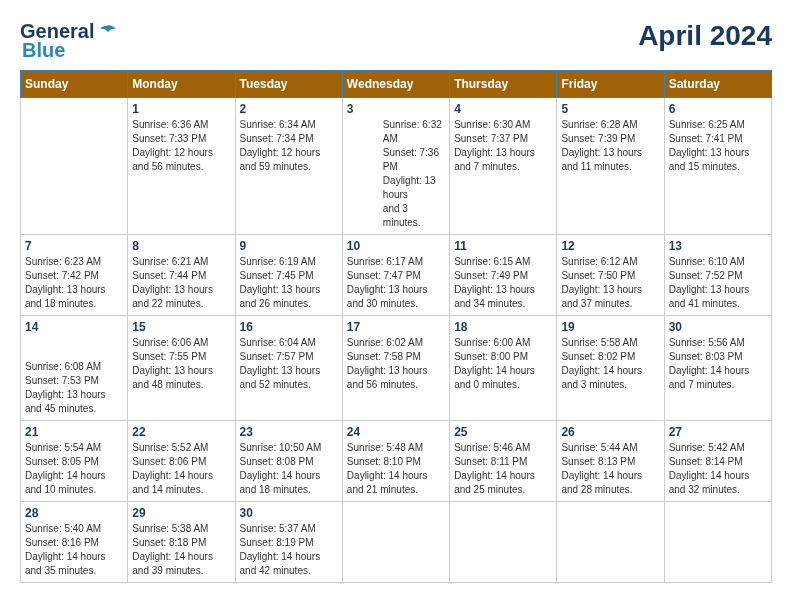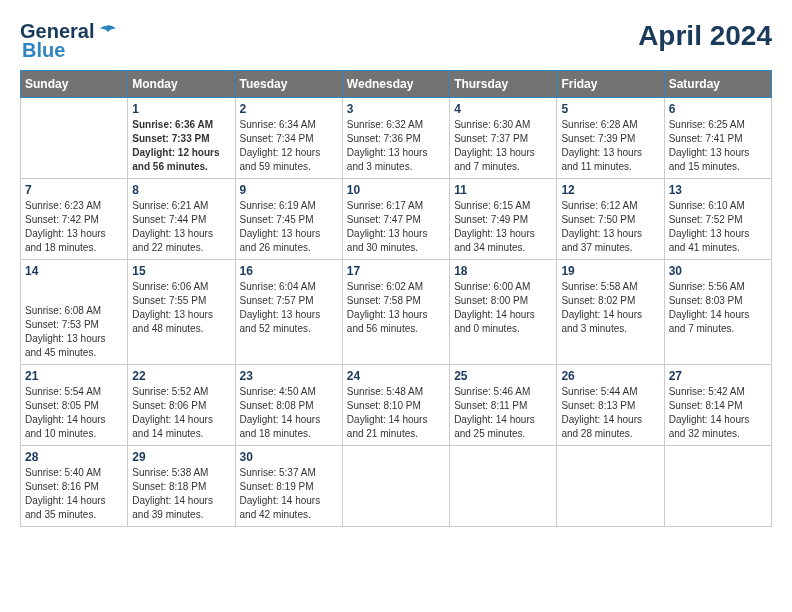--- a/index.html
+++ b/index.html
@@ -32,21 +32,21 @@
     .location {
       font-size: 14px;
       color: #555;
     }
     .calendar {
       width: 100%;
       border-collapse: collapse;
       font-size: 11px;
     }
     .calendar th {
-      background: #737373;
+      background: #a16207;
       color: #fff;
       padding: 6px 4px;
       text-align: left;
       font-size: 12px;
       font-weight: bold;
       border: 1px solid #2e86c1;
     }
     .calendar td {
       border: 1px solid #ccc;
       vertical-align: top;
@@ -101,35 +101,35 @@
         <th>Thursday</th>
         <th>Friday</th>
         <th>Saturday</th>
       </tr>
   </thead>
   <tbody id="calendar-body">
   <tr>
         <td class="empty-cell"></td>
         <td>
           <div class="day-number">1</div>
-          <div class="day-info" style="white-space: pre-line; font-weight: bold;">Sunrise: 6:36 AM
+          <div class="day-info" style="white-space: pre-line;">Sunrise: 6:36 AM
 Sunset: 7:33 PM
 Daylight: 12 hours
 and 56 minutes.</div>
         </td>
         <td>
           <div class="day-number">2</div>
           <div class="day-info" style="white-space: pre-line;">Sunrise: 6:34 AM
 Sunset: 7:34 PM
 Daylight: 12 hours
 and 59 minutes.</div>
         </td>
         <td>
           <div class="day-number">3</div>
-          <div class="day-info" style="white-space: pre-line;">Sunrise: 6:32 AM
+          <div class="day-info" style="white-space: pre-line; margin-left: 36px;">Sunrise: 6:32 AM
 Sunset: 7:36 PM
 Daylight: 13 hours
 and 3 minutes.</div>
         </td>
         <td>
           <div class="day-number">4</div>
           <div class="day-info" style="white-space: pre-line;">Sunrise: 6:30 AM
 Sunset: 7:37 PM
 Daylight: 13 hours
 and 7 minutes.</div>
@@ -261,21 +261,21 @@
         </td>
         <td>
           <div class="day-number">22</div>
           <div class="day-info" style="white-space: pre-line;">Sunrise: 5:52 AM
 Sunset: 8:06 PM
 Daylight: 14 hours
 and 14 minutes.</div>
         </td>
         <td>
           <div class="day-number">23</div>
-          <div class="day-info" style="white-space: pre-line;">Sunrise: 4:50 AM
+          <div class="day-info" style="white-space: pre-line;">Sunrise: 10:50 AM
 Sunset: 8:08 PM
 Daylight: 14 hours
 and 18 minutes.</div>
         </td>
         <td>
           <div class="day-number">24</div>
           <div class="day-info" style="white-space: pre-line;">Sunrise: 5:48 AM
 Sunset: 8:10 PM
 Daylight: 14 hours
 and 21 minutes.</div>

